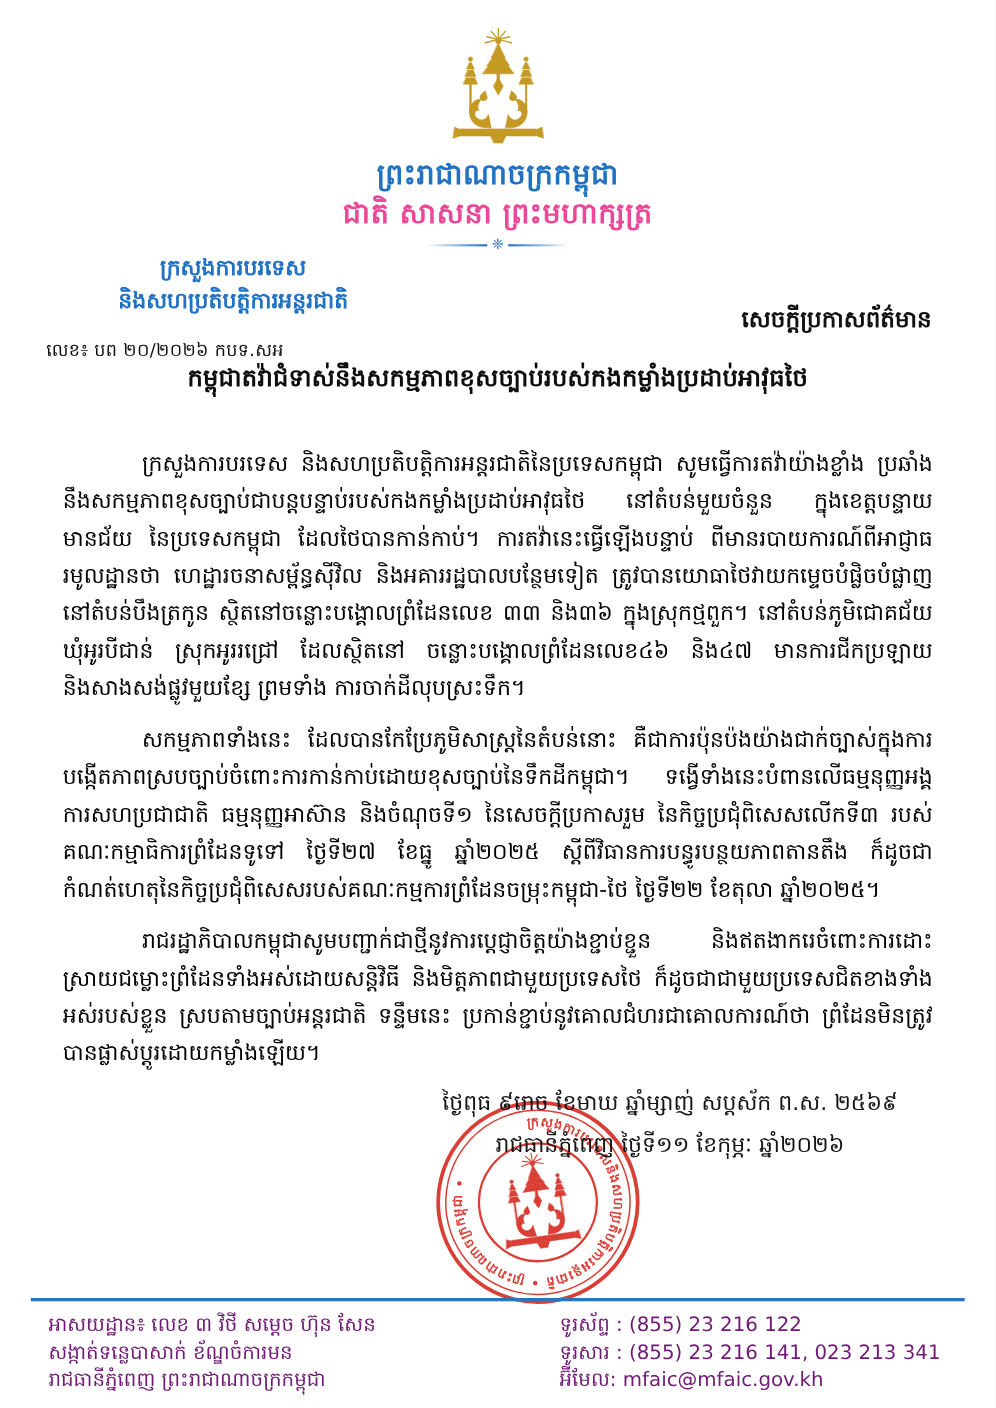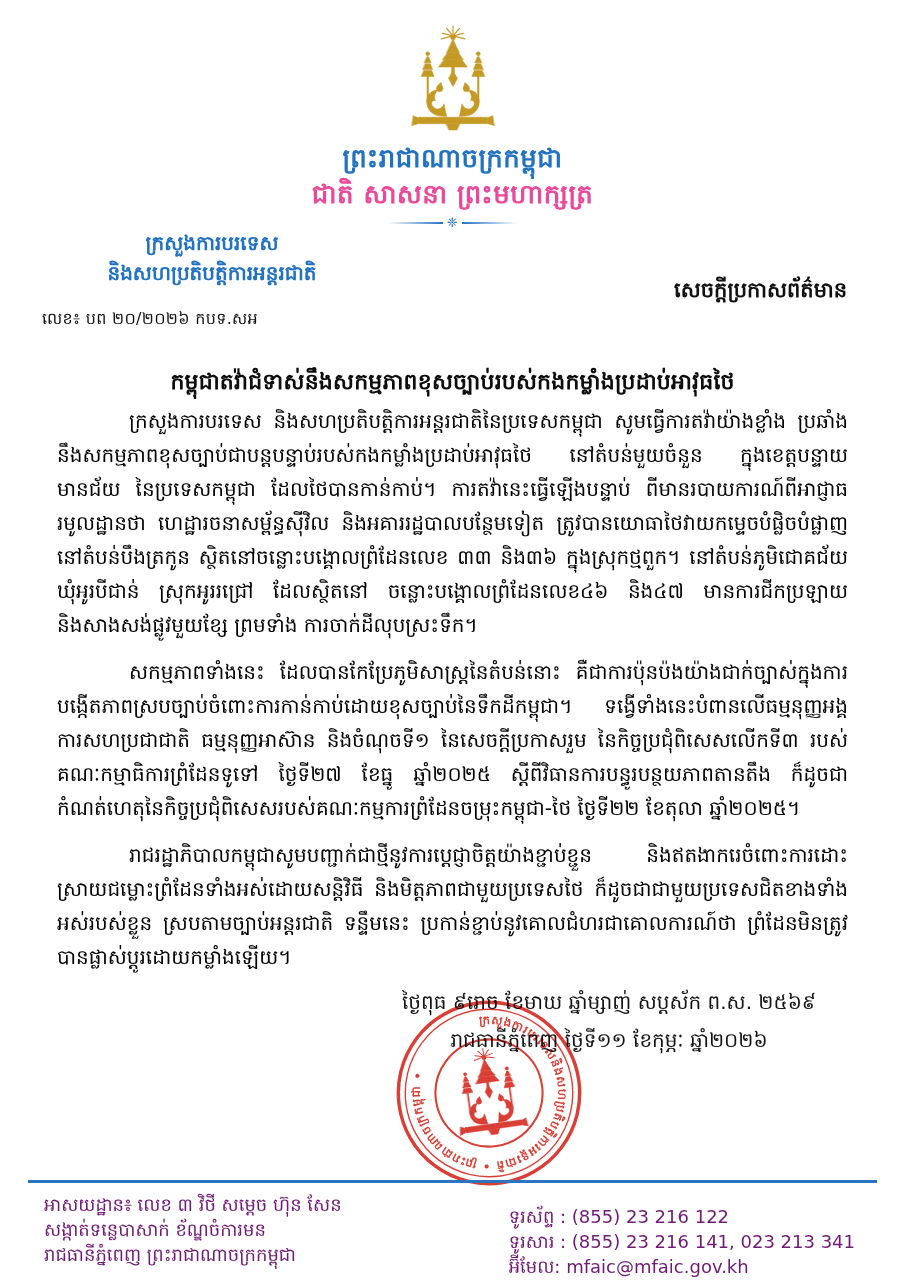--- a/index.html
+++ b/index.html
@@ -24,21 +24,21 @@
   .hdr-divider .orn-glyph { font-size:13px; line-height:13px; color:#2272C3; }
 
   .ministry-block { position:absolute; top:228px; left:42px; width:340px; }
   .ministry-block .m1, .ministry-block .m2 {
     text-align:center; font-size:20px; font-weight:700; color:#2272C3; line-height:30px; }
   .ref-number { margin-top:20px; font-size:16px; font-weight:400; color:#111; letter-spacing:.3px; }
 
   .doc-type { position:absolute; top:276px; right:58px; font-size:21px; font-weight:700; color:#111; }
 
   
-  .doc-title { position:absolute; top:368px; left:40px; width:825px; text-align:center;
+  .doc-title { position:absolute; top:330px; left:40px; width:825px; text-align:center;
     font-size:22px; font-weight:700; color:#0d0d0d; letter-spacing:.2px; }
 
   .body-text { position:absolute; top:404px; left:57px; width:791px; }
   .body-text p {
     font-size:20px; line-height:34px; text-align:justify; text-indent:72px;
     color:#000000; margin-bottom:13px;
   }
 
   
   .sign-block { position:absolute; top:983px; right:57px; width:478px;
@@ -47,21 +47,21 @@
   
   .stamp { position:absolute; left:394px; top:998px; width:190px; height:190px;
     transform:rotate(-8deg); mix-blend-mode:multiply; opacity:.95; }
 
   
   .footer { position:absolute; left:28px; right:28px; bottom:0; height:100px;
     border-top:3px solid #2B74C0; padding:9px 16px 0 16px;
     display:flex; justify-content:space-between; }
   .footer .addr div, .footer .contacts div {
     font-size:18px; line-height:25px; color:#701a75; }
-  .footer .contacts { padding-right:6px;margin-top:12px; }
+  .footer .contacts { padding-right:6px; }
 </style>
 </head>
 <body>
 
 <div class="page">
 
   <svg width="0" height="0" style="position:absolute" aria-hidden="true">
     <symbol id="royal-arms" viewBox="0 0 220 230">
       <g fill="currentColor" stroke="currentColor" stroke-linecap="round">
 

